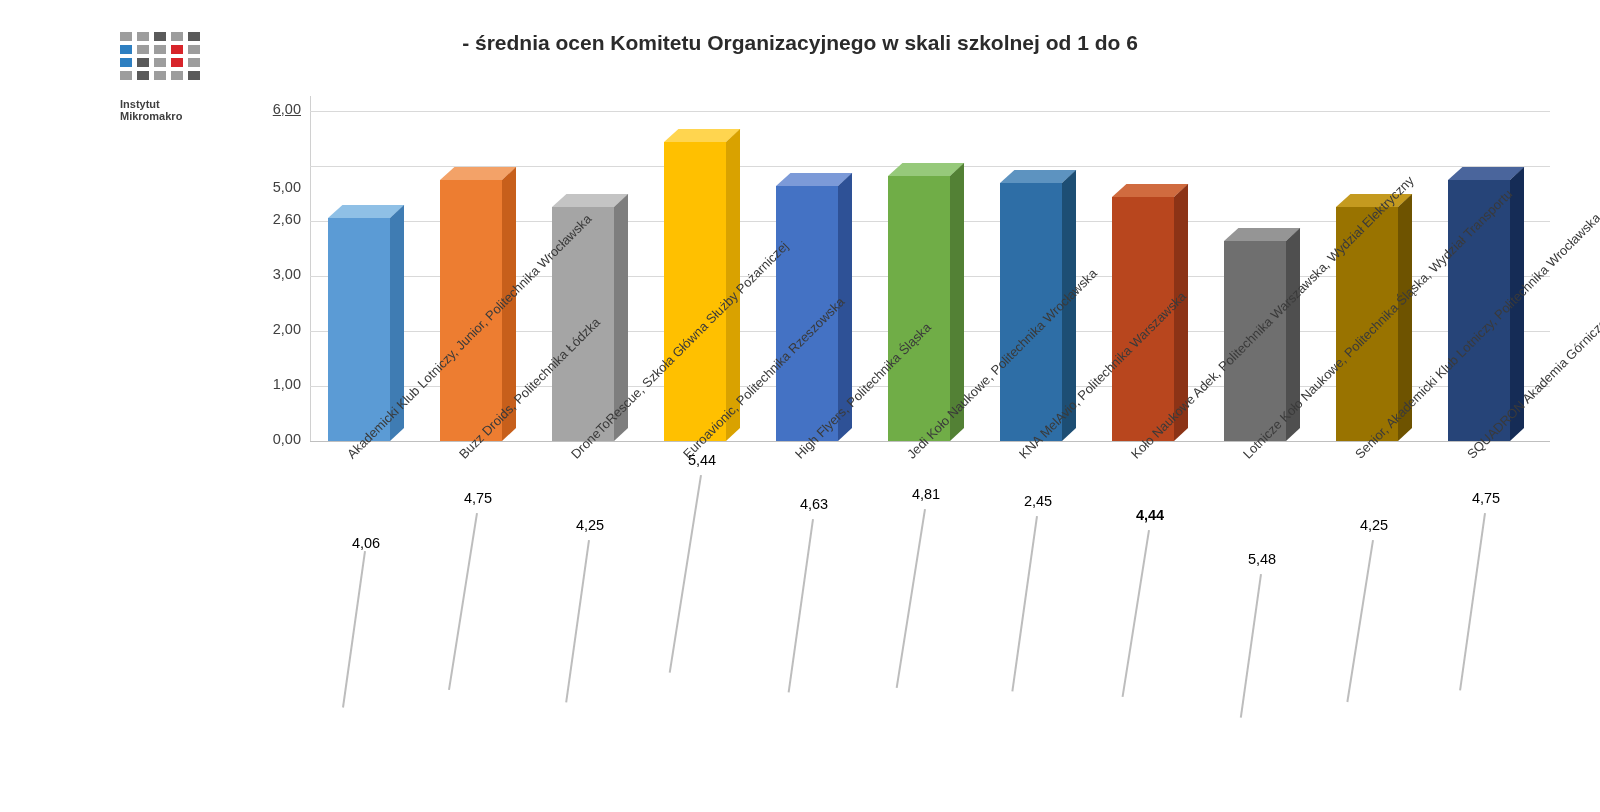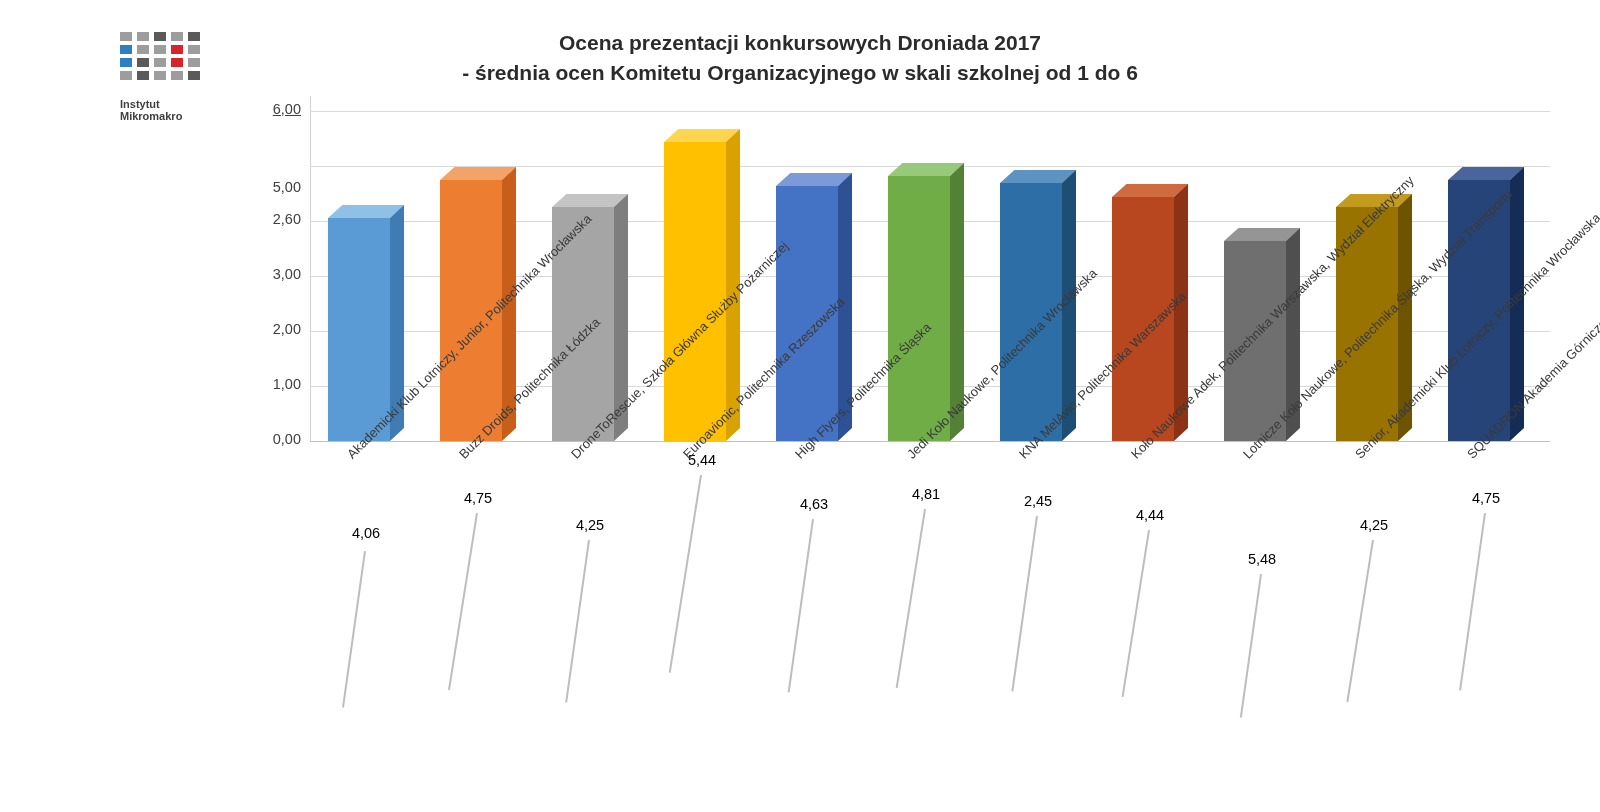--- a/index.html
+++ b/index.html
@@ -200,21 +200,20 @@
       <i style="left:51px;  top:39px; width:12px;height:9px;  background:#9d9d9d"></i>
       <i style="left:68px;  top:39px; width:12px;height:9px;  background:#5a5a5a"></i>
     </div>
     <div id="logo-caption">
       <div>Instytut</div>
       <div>Mikromakro</div>
     </div>
   </div>
 
   <div id="chart-title">
-    <div>Ocena prezentacji konkursowych Droniada 2017</div>
     <div>- średnia ocen Komitetu Organizacyjnego w skali szkolnej od 1 do 6</div>
   </div>
 
   <div id="plot">
     <div id="floor-edge"></div>
     <div id="gridlines">
         <div class="gridline axis0" style="top: 345px;"></div>
         <div class="gridline" style="top: 290px;"></div>
         <div class="gridline" style="top: 235px;"></div>
         <div class="gridline" style="top: 180px;"></div>
@@ -232,21 +231,21 @@
         <div class="ytick" style="top: 5px; text-decoration: underline;">6,00</div>
       </div>
     <div id="bars">
         <div class="bar-slot" style="left: 18px;">
           <div class="bar-3d" style="height: 223.3px;">
             <div class="bar-front" style="background: rgb(91, 155, 213);"></div>
             <div class="bar-top" style="background: rgb(143, 192, 230);"></div>
             <div class="bar-side" style="background: rgb(63, 124, 179);"></div>
           </div>
           <div class="leader" style="left: 36px; top: 109.7px; height: 157.815px; transform: rotate(8deg);"></div>
-          <div class="bar-label" style="top: 84px;">4,06</div>
+          <div class="bar-label" style="top: 94px;">4,06</div>
         </div>
         <div class="bar-slot" style="left: 130px;">
           <div class="bar-3d" style="height: 261.25px;">
             <div class="bar-front" style="background: rgb(237, 125, 49);"></div>
             <div class="bar-top" style="background: rgb(243, 162, 104);"></div>
             <div class="bar-side" style="background: rgb(199, 95, 27);"></div>
           </div>
           <div class="leader" style="left: 36px; top: 71.75px; height: 178.688px; transform: rotate(9deg);"></div>
           <div class="bar-label" style="top: 48.75px;">4,75</div>
         </div>
@@ -295,21 +294,21 @@
           <div class="leader" style="left: 36px; top: 75.05px; height: 176.873px; transform: rotate(8deg);"></div>
           <div class="bar-label" style="top: 52.05px;">2,45</div>
         </div>
         <div class="bar-slot" style="left: 802px;">
           <div class="bar-3d" style="height: 244.2px;">
             <div class="bar-front" style="background: rgb(184, 70, 30);"></div>
             <div class="bar-top" style="background: rgb(208, 107, 63);"></div>
             <div class="bar-side" style="background: rgb(140, 51, 22);"></div>
           </div>
           <div class="leader" style="left: 36px; top: 88.8px; height: 169.31px; transform: rotate(9deg);"></div>
-          <div class="bar-label" style="top: 65.8px;">4,44</div>
+          <div class="bar-label" style="top: 65.8px; font-weight: bold;">4,44</div>
         </div>
         <div class="bar-slot" style="left: 914px;">
           <div class="bar-3d" style="height: 199.65px;">
             <div class="bar-front" style="background: rgb(111, 111, 111);"></div>
             <div class="bar-top" style="background: rgb(149, 149, 149);"></div>
             <div class="bar-side" style="background: rgb(79, 79, 79);"></div>
           </div>
           <div class="leader" style="left: 36px; top: 133.35px; height: 144.808px; transform: rotate(8deg);"></div>
           <div class="bar-label" style="top: 110.35px;">5,48</div>
         </div>

